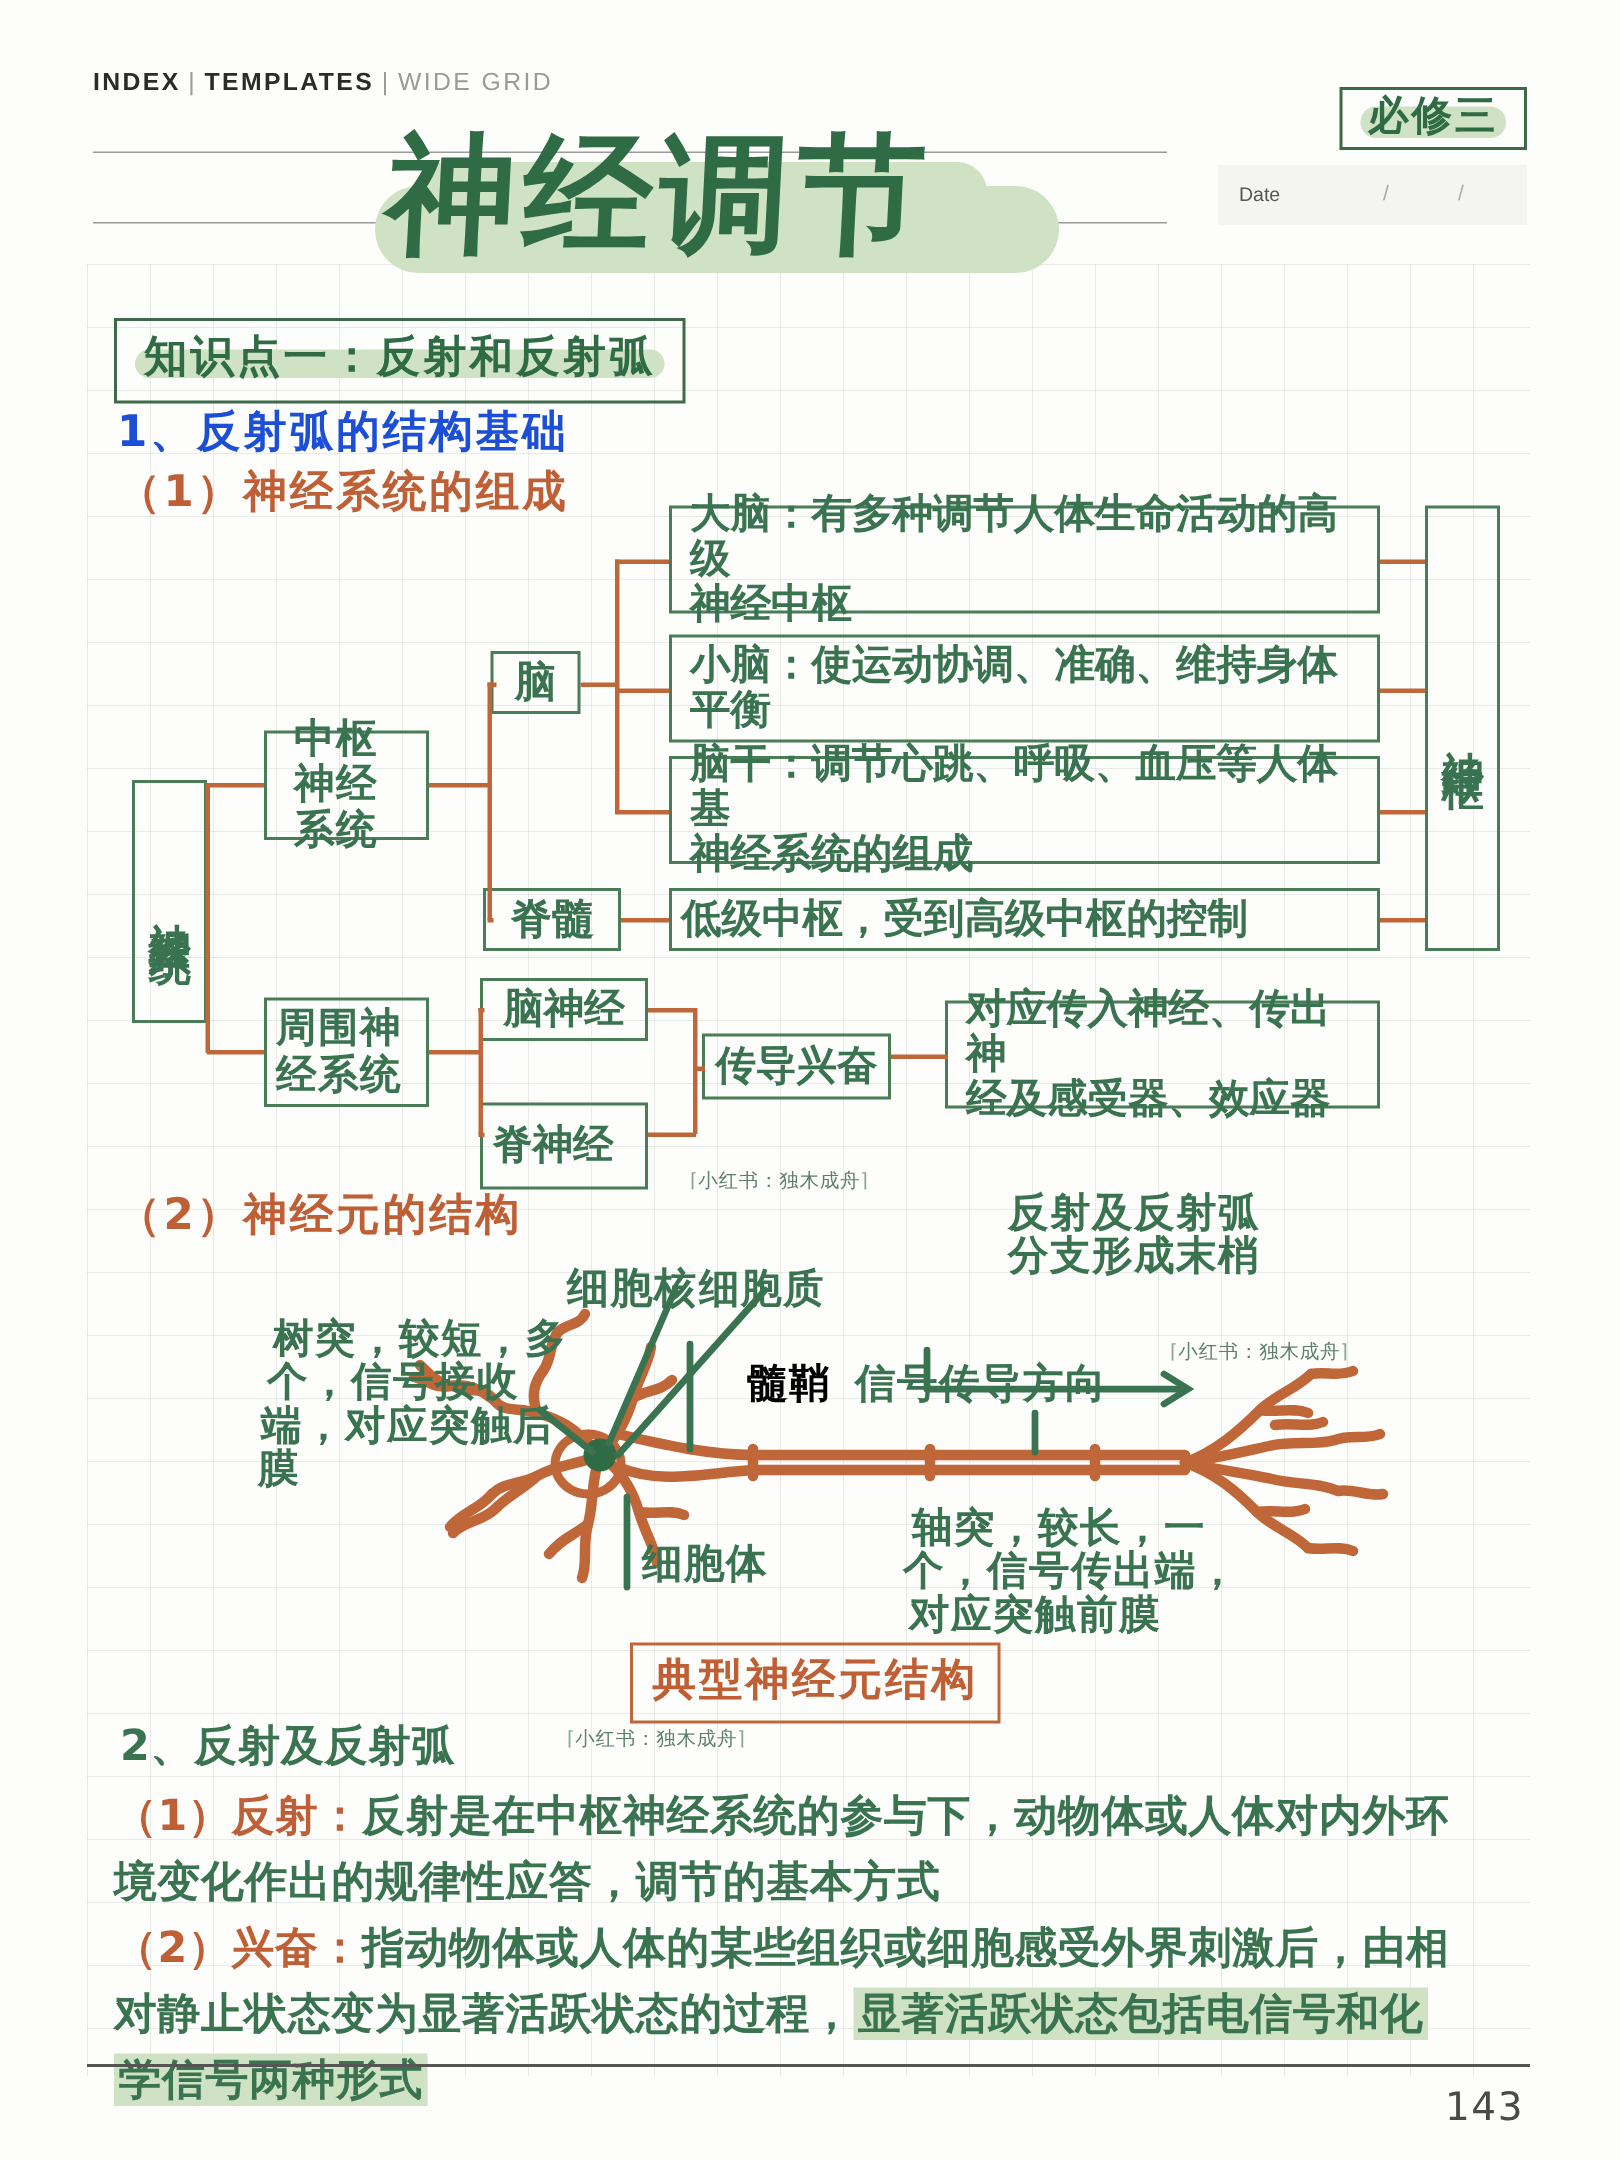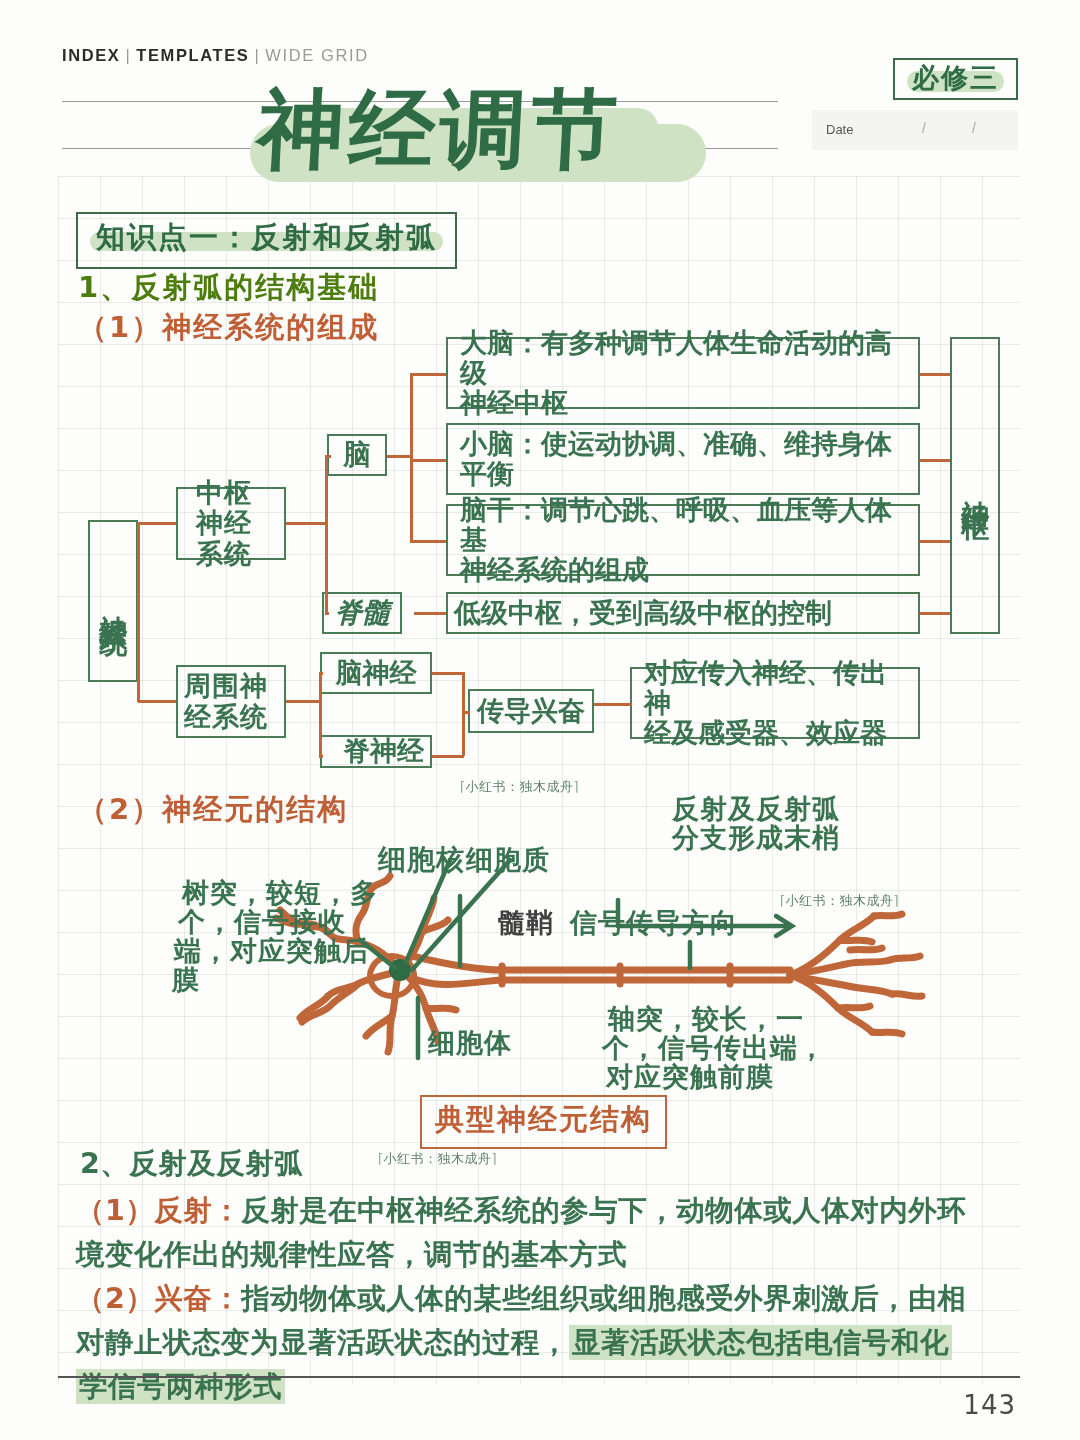--- a/index.html
+++ b/index.html
@@ -49,21 +49,21 @@
 
   
   .hw{font-family:"DejaVu Sans",sans-serif;font-weight:bold;}
   .org{color:#bf5f35;}
 
   
   #kp1{position:absolute;left:76px;top:212px;border:2.5px solid #3d6b4a;padding:4px 12px 9px;}
   #kp1 .hl{background:#cfe2c4;border-radius:14px;padding:1px 6px;}
   #kp1 .t{font-size:29px;color:#2f6b45;letter-spacing:2px;}
 
-  .line1{position:absolute;left:78px;top:268px;font-size:29px;letter-spacing:2px;color:#4d7c0f;}
+  .line1{position:absolute;left:78px;top:268px;font-size:29px;letter-spacing:2px;color:#1d4ed8;}
   .line2{position:absolute;left:78px;top:308px;font-size:29px;letter-spacing:2px;color:#bf5f35;}
 
   
   .bx{position:absolute;border:2.5px solid #4b7c58;box-sizing:border-box;
       display:flex;align-items:center;}
   .bx .tx{font-family:"DejaVu Sans",sans-serif;font-weight:bold;color:#3a7350;
       padding:0 6px;line-height:1.12;}
   .bx.vert{writing-mode:vertical-rl;justify-content:center;}
   .bx.vert .tx{writing-mode:vertical-rl;letter-spacing:4px;}
 
@@ -129,28 +129,28 @@
   <span class="tx" style="font-size:27px;letter-spacing:1px;">中枢神经系统</span>
 </div>
 
 <div class="bx" style="left:176px;top:665px;width:110px;height:73px;">
   <span class="tx" style="font-size:27px;letter-spacing:1px;">周围神经系统</span>
 </div>
 
 <div class="bx" style="left:327px;top:434px;width:60px;height:42px;justify-content:center;">
   <span class="tx" style="font-size:28px;">脑</span>
 </div>
-<div class="bx" style="left:322px;top:592px;width:80px;height:42px;justify-content:center;font-style:italic;">
+<div class="bx" style="left:322px;top:592px;width:92px;height:42px;justify-content:center;">
   <span class="tx" style="font-size:28px;">脊髓</span>
 </div>
 
 <div class="bx" style="left:320px;top:652px;width:112px;height:42px;justify-content:center;">
   <span class="tx" style="font-size:27px;">脑神经</span>
 </div>
-<div class="bx" style="left:320px;top:735px;width:112px;height:33px;justify-content:flex-end;">
+<div class="bx" style="left:320px;top:735px;width:112px;height:58px;justify-content:flex-start;">
   <span class="tx" style="font-size:27px;">脊神经</span>
 </div>
 
 <div class="bx" style="left:468px;top:689px;width:126px;height:44px;justify-content:center;">
   <span class="tx" style="font-size:27px;">传导兴奋</span>
 </div>
 
 <div class="bx" style="left:446px;top:337px;width:474px;height:72px;">
   <div style="padding:0 6px;">
     <div class="tx" style="font-size:27px;">大脑：有多种调节人体生命活动的高级</div>
@@ -289,21 +289,21 @@
 
 <div class="note" style="left:182px;top:878px;font-size:27px;">
   <div>树突，较短，多</div>
   <div style="margin-left:-4px;">个，信号接收</div>
   <div style="margin-left:-8px;">端，对应突触后</div>
   <div style="margin-left:-10px;">膜</div>
 </div>
 
 <div class="note" style="left:378px;top:845px;font-size:28px;font-family:Liberation Serif, serif;">细胞核</div>
 <div class="note" style="left:466px;top:845px;font-size:27px;">细胞质</div>
-<div class="note org" style="left:498px;top:908px;font-size:27px;color:#404040;">髓鞘</div>
+<div class="note org" style="left:498px;top:908px;font-size:27px;color:#000000;">髓鞘</div>
 <div class="note" style="left:570px;top:908px;font-size:27px;">信号传导方向</div>
 <div class="note" style="left:428px;top:1028px;font-size:27px;">细胞体</div>
 
 <div class="note" style="left:672px;top:794px;font-size:27px;">
   <div>反射及反射弧</div>
   <div>分支形成末梢</div>
 </div>
 
 <div class="note" style="left:608px;top:1004px;font-size:27px;">
   <div>轴突，较长，一</div>

